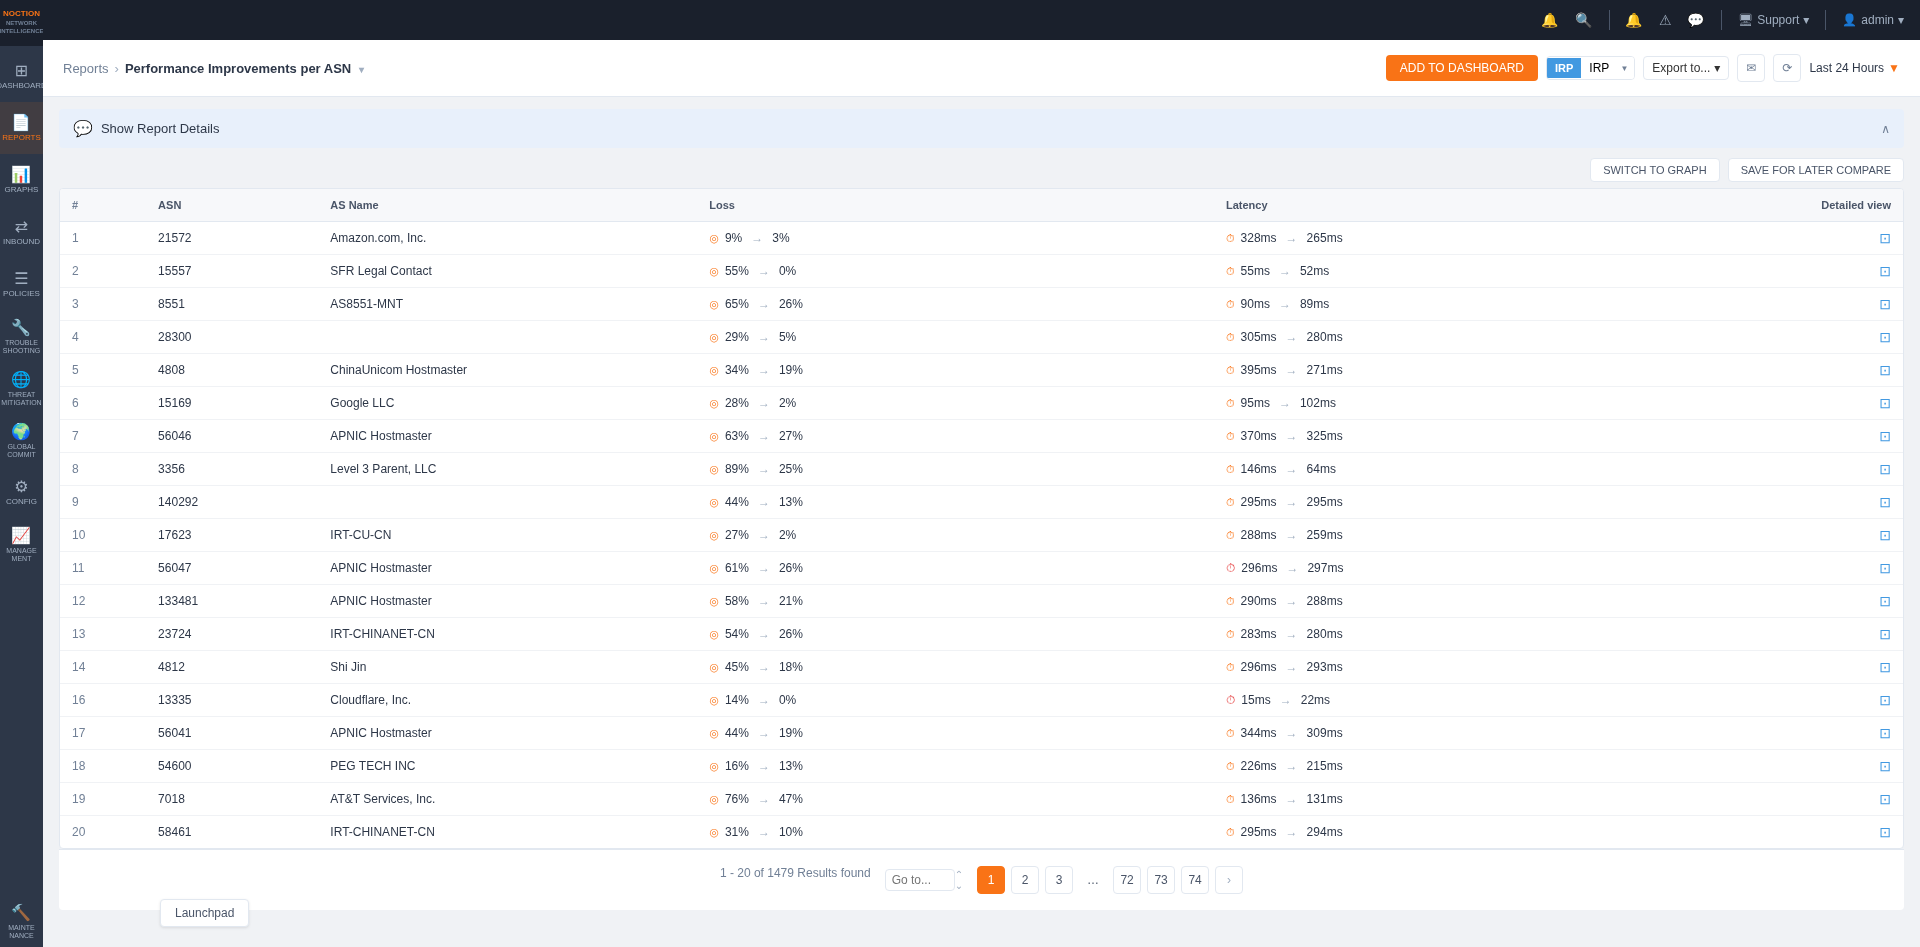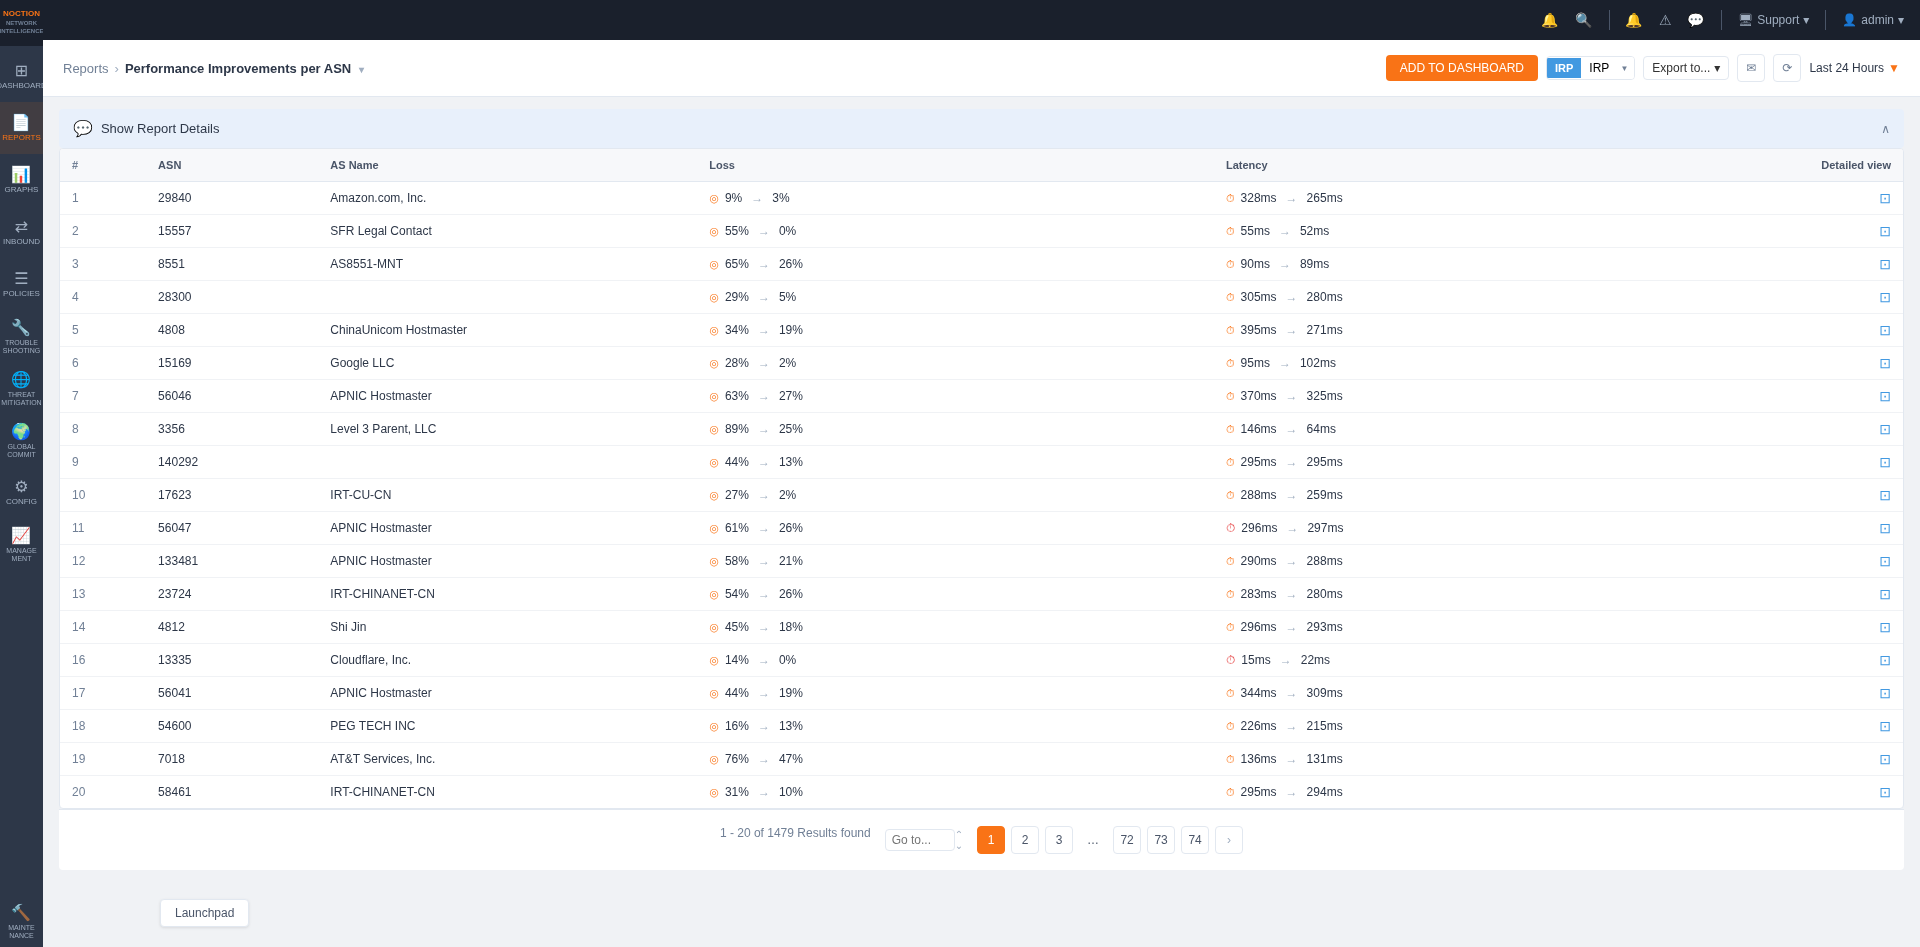--- a/index.html
+++ b/index.html
@@ -206,37 +206,41 @@
     </div>
 
     <div class="report-details-panel">
       <div class="report-details-left">
         <span class="report-details-icon">💬</span>
         <span class="report-details-text">Show Report Details</span>
       </div>
       <span class="report-details-chevron">∧</span>
     </div>
 
+    <div class="table-controls">
+      <button class="btn-switch-graph">SWITCH TO GRAPH</button>
+      <button class="btn-save-compare">SAVE FOR LATER COMPARE</button>
+    </div>
 
     <div class="table-wrapper">
       <table>
         <thead>
           <tr>
             <th class="col-num">#</th>
             <th class="col-asn">ASN</th>
             <th class="col-asname">AS Name</th>
             <th class="col-loss">Loss</th>
             <th class="col-latency">Latency</th>
             <th class="col-detail">Detailed view</th>
           </tr>
         </thead>
         <tbody id="table-body">
         <tr>
       <td class="col-num">1</td>
-      <td class="col-asn">29840</td>
+      <td class="col-asn">21572</td>
       <td class="col-asname">Amazon.com, Inc.</td>
       <td class="col-loss">
         <div class="loss-cell">
           <span class="loss-icon">◎</span>
           <span>9%</span>
           <span class="arrow">→</span>
           <span>3%</span>
         </div>
       </td>
       <td class="col-latency">

